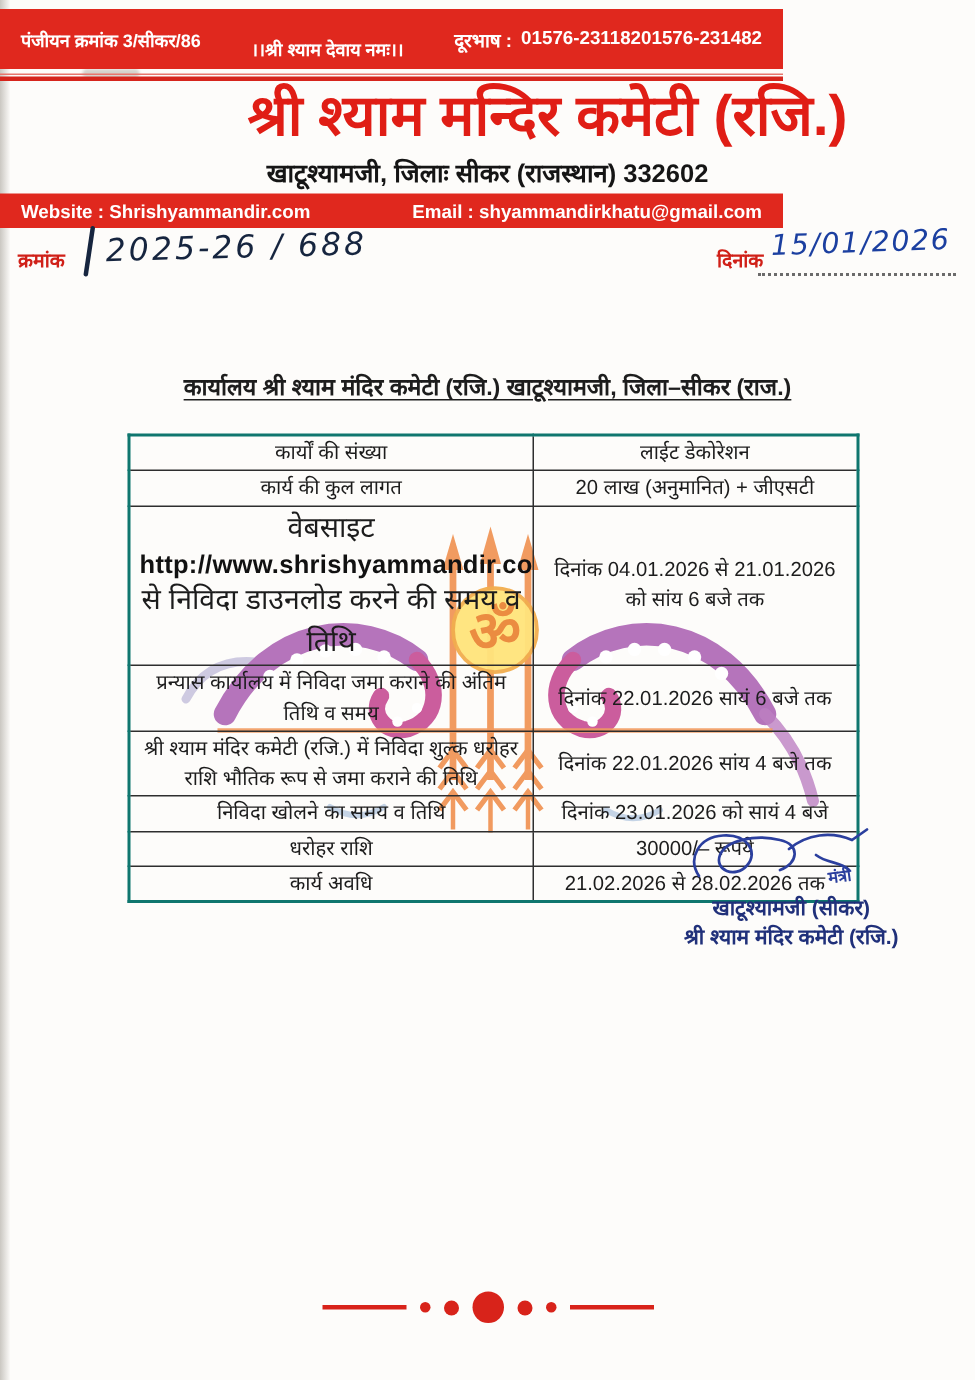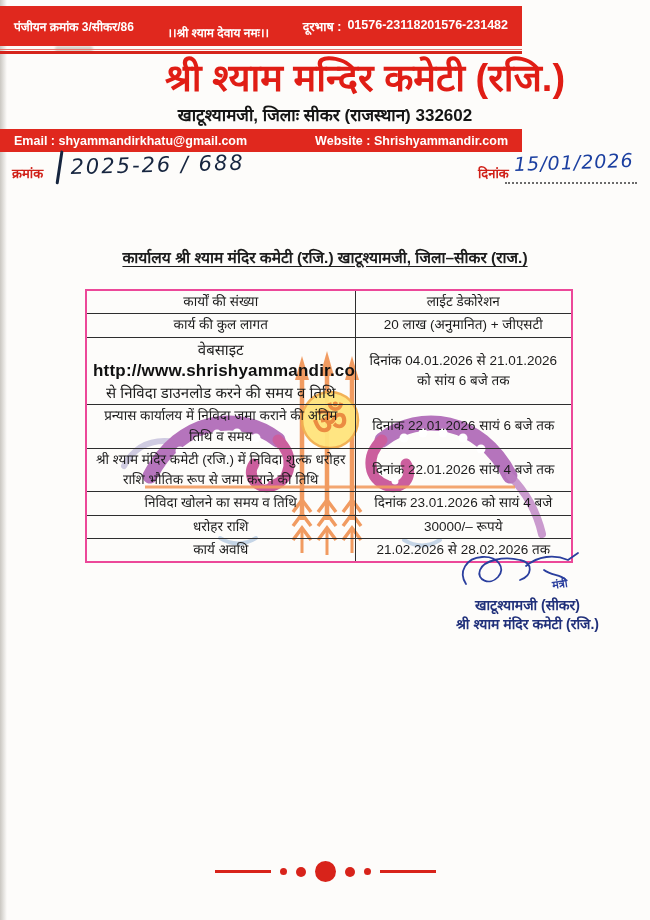--- a/index.html
+++ b/index.html
@@ -48,29 +48,29 @@
   .date-underline{left:505px;top:182px;width:132px;border-bottom:2px dotted #6b6b6b;}
   
   .heading{left:0;top:246px;width:650px;text-align:center;color:#1d1d1d;
     font-size:15.5px;font-weight:bold;text-decoration:underline;
     text-underline-offset:3px;}
   
   .watermark{left:110px;top:348px;width:440px;height:215px;z-index:1;}
   
   .tablewrap{left:85px;top:289px;z-index:2;}
   table.tender{border-collapse:collapse;table-layout:fixed;width:486px;
-    border:2px solid #ec4899;background:transparent;}
+    border:2px solid #0f766e;background:transparent;}
   table.tender td{border:1.5px solid #2e2e2e;font-size:13.5px;color:#1c1c1c;
     text-align:center;vertical-align:middle;padding:1px 6px;line-height:1.5;
     overflow:hidden;}
   td.v-top{vertical-align:top;padding-top:3px;}
   td.a-left{text-align:left;line-height:1.7;}
   .url-line{font-size:17px;font-weight:bold;color:#111;letter-spacing:.2px;
     line-height:1.25;}
-  .cell-sub{font-size:15px;line-height:1.45;}
+  .cell-sub{font-size:19px;line-height:1.45;}
   
   .sigblock{left:420px;top:550px;width:215px;text-align:center;z-index:3;}
   .sig-svg{display:block;margin:0 auto;}
   .sig-role{position:absolute;left:104px;top:26px;font-size:11px;color:#2b3f9e;
     transform:rotate(-8deg);font-weight:bold;}
   .sig-line{font-size:14px;color:#20307a;font-weight:bold;line-height:1.35;}
   
   .ornament{left:0;top:861px;width:650px;display:flex;align-items:center;
     justify-content:center;gap:9px;z-index:2;}
   .orn-line{width:56px;height:2.5px;background:#d8231a;}
@@ -98,22 +98,22 @@
       </span>
     </div>
   </div>
   <div class="abs rule2"></div>
   <div class="abs rule"></div>
 
   <div class="abs title">श्री श्याम मन्दिर कमेटी (रजि.)</div>
   <div class="abs subtitle">खाटूश्यामजी, जिलाः सीकर (राजस्थान) 332602</div>
 
   <div class="abs contactbar">
+    <span>Website : Shrishyammandir.com</span>
     <span>Email : shyammandirkhatu@gmail.com</span>
-    <span>Website : Shrishyammandir.com</span>
   </div>
 
   <div class="abs serial-label">क्रमांक</div>
   <div class="abs serial-wrap">
     <span class="serial-lead"></span>
     <span class="serial-value">2025-26 / 688</span>
   </div>
   <div class="abs date-label">दिनांक</div>
   <div class="abs date-underline"></div>
   <div class="abs date-value">15/01/2026</div>

